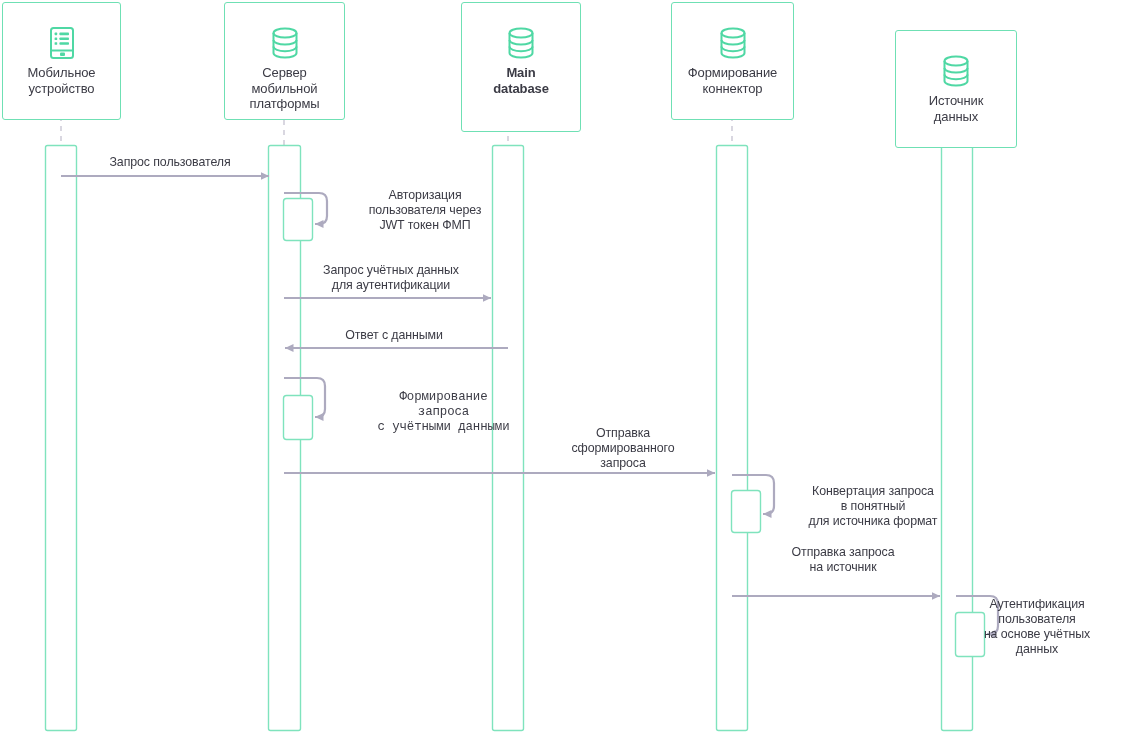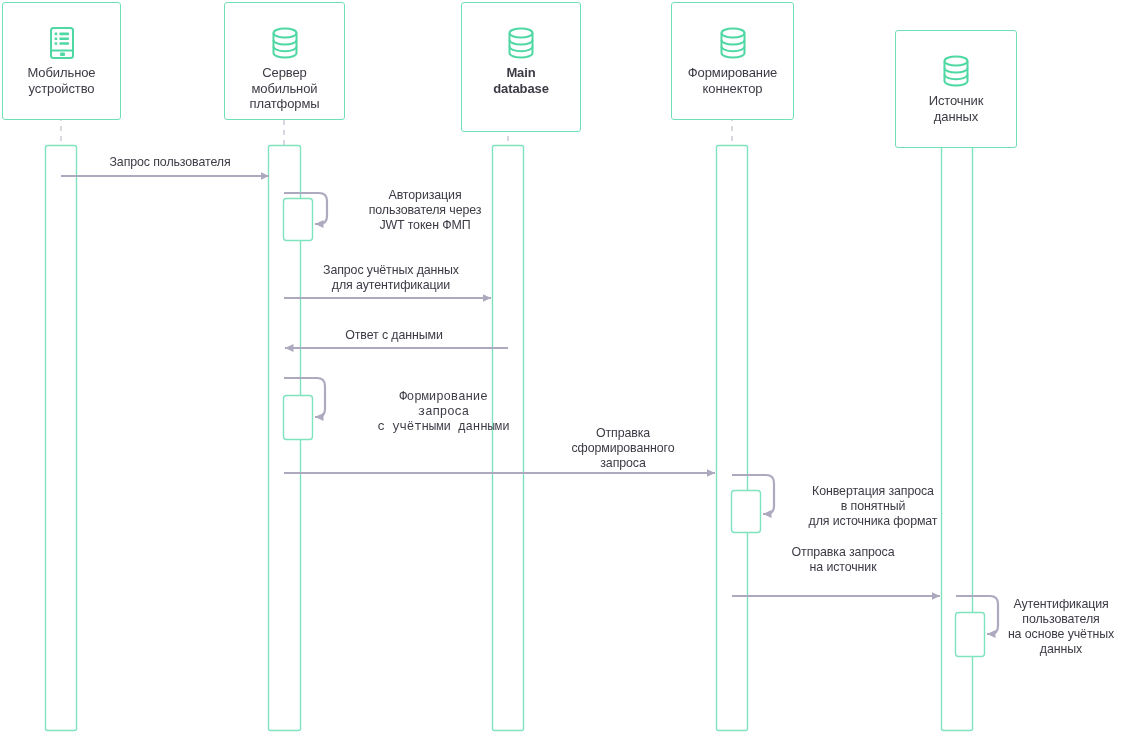--- a/index.html
+++ b/index.html
@@ -229,18 +229,18 @@
 сформированного
 запроса</div>
 
   <div class="msg-label" style="left:778px; top:484px; width:190px;">Конвертация запроса
 в понятный
 для источника формат</div>
 
   <div class="msg-label" style="left:748px; top:545px; width:190px;">Отправка запроса
 на источник</div>
 
-  <div class="msg-label" style="left:999px; top:597px; width:124px;">Аутентификация
+  <div class="msg-label" style="left:975px; top:597px; width:124px;">Аутентификация
 пользователя
 на основе учётных
 данных</div>
 
 </div>
 
 </body></html>

